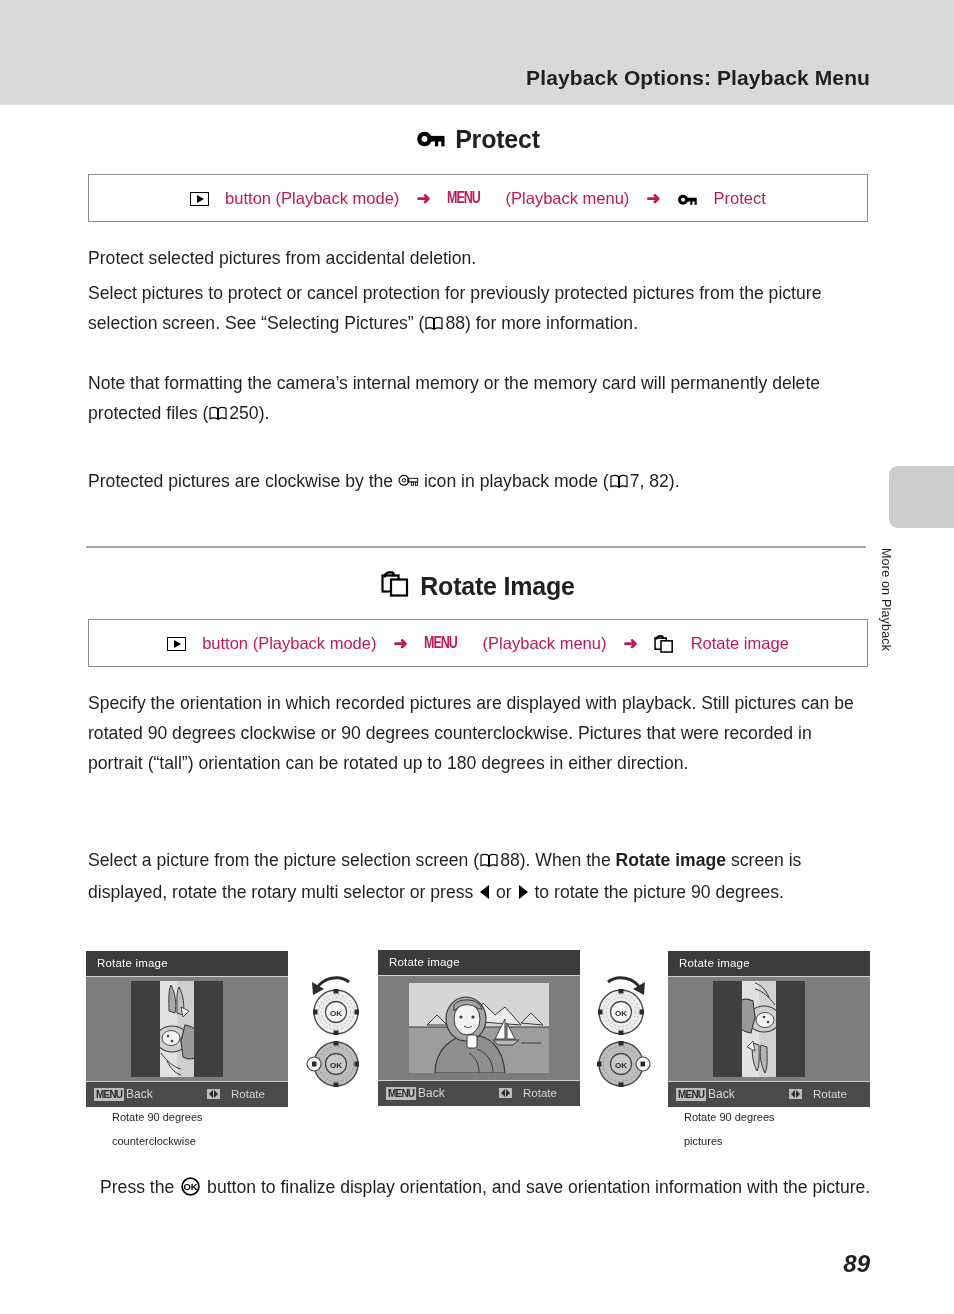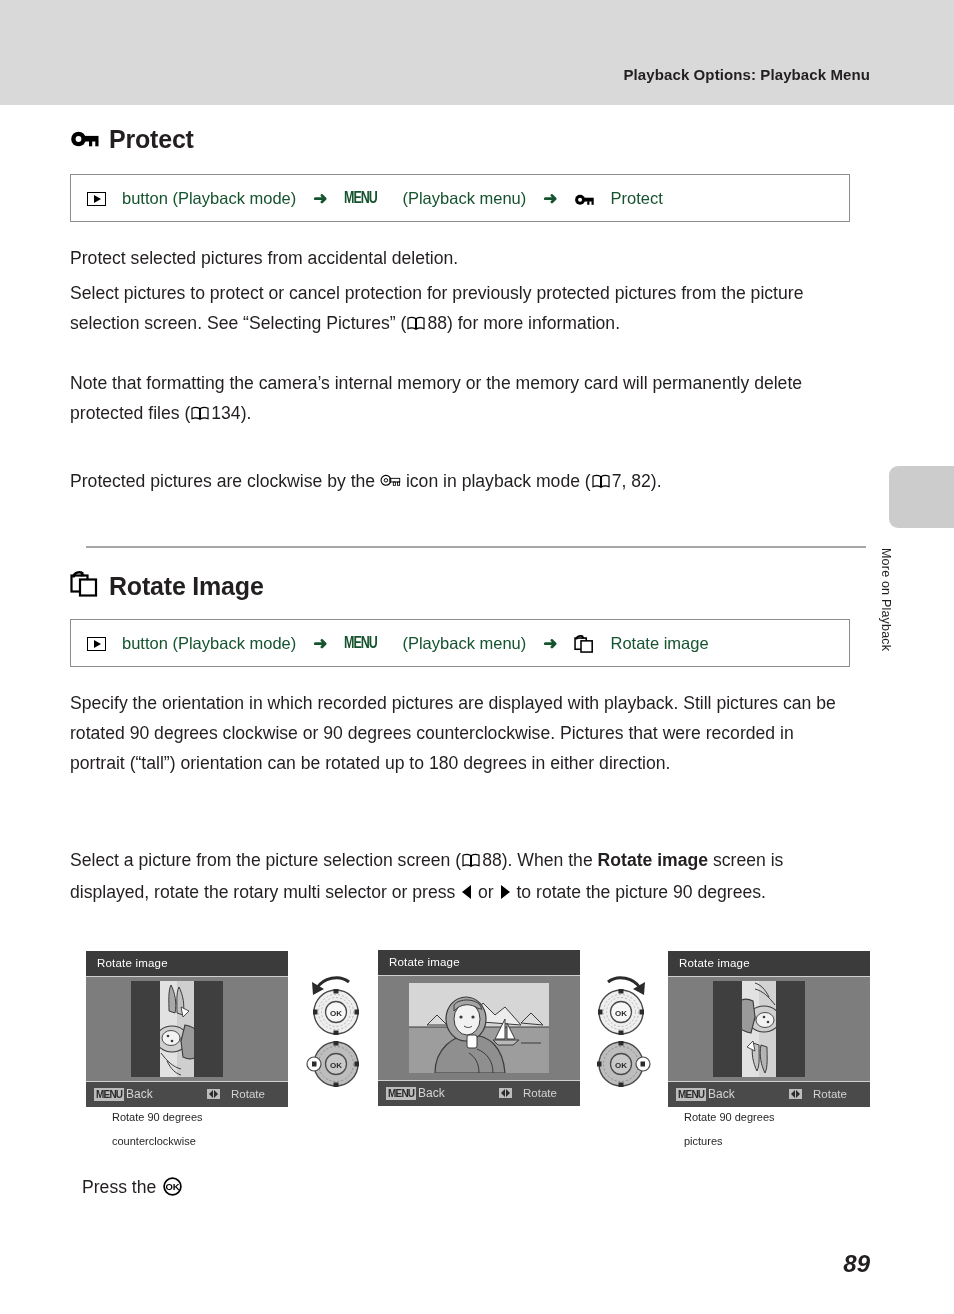--- a/index.html
+++ b/index.html
@@ -12,62 +12,62 @@
     overflow:hidden;
   }
 
   
   #header-band {
     position:absolute; left:0; top:0; width:954px; height:105px;
     background:#d9d9d9;
   }
   #header-title {
     position:absolute; right:84px; top:66px;
-    font-size:15px; font-weight:bold; color:#231f20;
+    font-size:21px; font-weight:bold; color:#231f20;
     letter-spacing:0.1px;
   }
 
   
   #side-tab-block {
     position:absolute; left:889px; top:466px; width:65px; height:62px;
     background:#cccccc;
     border-top-left-radius:9px; border-bottom-left-radius:9px;
   }
   #side-tab-label {
     position:absolute; left:893px; top:548px;
     width:190px;
     font-size:12.5px; color:#231f20;
     transform:rotate(90deg); transform-origin:0 0;
     white-space:nowrap;
     letter-spacing:0.2px;
   }
 
   
-  .col { position:absolute; left:70px; width:780px; }
+  .col { position:absolute; left:88px; width:780px;justify-content:center; }
 
   
   .heading {
     display:flex; align-items:flex-end; gap:9px;
     font-size:25px; font-weight:bold; letter-spacing:-0.2px;
   }
   .heading .htext { line-height:1; position:relative; top:1px; }
 
   
   .key-icon { display:inline-block; position:relative; }
   .key-icon svg { display:block; }
 
   
   .pathbox {
     border:1px solid #8c8c8c;
     background:#ffffff;
     box-sizing:border-box;
     display:flex; align-items:center;
     padding:0 16px;
     font-size:16.5px;
-    color:#14532d;
+    color:#be185d;
     gap:10px;
   }
   .pathbox .seg { white-space:nowrap; }
   .playbtn {
     display:inline-flex; align-items:center; justify-content:center;
     width:19px; height:14px;
     border:1.7px solid #000; box-sizing:border-box;
     margin-right:6px; position:relative; top:1px;
   }
   .playbtn i {
@@ -247,21 +247,21 @@
   <p class="body"><span>Select pictures to protect or cancel protection for previously protected pictures from the picture selection screen. See “Selecting Pictures” (</span><span class="bookicon"><svg width="18" height="15" viewBox="0 0 18 15">
           <path d="M1 2.2 C3.6 1.0 6.6 1.2 8.6 2.6 L8.6 13.1 C6.6 11.8 3.6 11.6 1 12.7 Z" fill="none" stroke="#000" stroke-width="1.2"></path>
           <path d="M17 2.2 C14.4 1.0 11.4 1.2 9.4 2.6 L9.4 13.1 C11.4 11.8 14.4 11.6 17 12.7 Z" fill="none" stroke="#000" stroke-width="1.2"></path>
         </svg></span><span>88</span><span>) for more information.</span></p>
 </div>
 
 <div class="col" style="top:368px;">
   <p class="body"><span>Note that formatting the camera’s internal memory or the memory card will permanently delete protected files (</span><span class="bookicon"><svg width="18" height="15" viewBox="0 0 18 15">
           <path d="M1 2.2 C3.6 1.0 6.6 1.2 8.6 2.6 L8.6 13.1 C6.6 11.8 3.6 11.6 1 12.7 Z" fill="none" stroke="#000" stroke-width="1.2"></path>
           <path d="M17 2.2 C14.4 1.0 11.4 1.2 9.4 2.6 L9.4 13.1 C11.4 11.8 14.4 11.6 17 12.7 Z" fill="none" stroke="#000" stroke-width="1.2"></path>
-        </svg></span><span>134</span><span>).</span></p>
+        </svg></span><span>250</span><span>).</span></p>
 </div>
 
 <div class="col" style="top:466px;">
   <p class="body"><span>Protected pictures are clockwise by the </span><span class="key-icon" style="display:inline-block;vertical-align:-2px;"><svg width="21" height="16" viewBox="0 0 30 22">
           <circle cx="8.5" cy="10" r="7.0" fill="none" stroke="#000" stroke-width="1.6"></circle>
           <circle cx="8.5" cy="10" r="2.5" fill="none" stroke="#000" stroke-width="1.4"></circle>
           <rect x="14" y="7.2" width="14.2" height="5.2" fill="none" stroke="#000" stroke-width="1.3"></rect>
           <rect x="19" y="12.4" width="3.0" height="4.8" fill="none" stroke="#000" stroke-width="1.2"></rect>
           <rect x="25.0" y="12.4" width="3.0" height="4.8" fill="none" stroke="#000" stroke-width="1.2"></rect>
         </svg></span><span> icon in playback mode (</span><span class="bookicon"><svg width="18" height="15" viewBox="0 0 18 15">
@@ -493,16 +493,16 @@
 
 <div class="caption" style="left:684px; top:1105px;">
   <div>Rotate 90 degrees</div>
   <div>pictures</div>
 </div>
 
 <div class="col" style="top:1172px;margin-left:12px;">
   <p class="body"><span>Press the </span><span class="okglyph"><svg width="19" height="19" viewBox="0 0 19 19">
           <circle cx="9.5" cy="9.5" r="8.4" fill="none" stroke="#000" stroke-width="1.7"></circle>
           <text x="9.5" y="13.2" font-family="Liberation Sans, sans-serif" font-size="9.5" font-weight="bold" text-anchor="middle" fill="#000">OK</text>
-        </svg></span></p>
+        </svg></span><span> button to finalize display orientation, and save orientation information with the picture.</span></p>
 </div>
 
 <div id="pageno">89</div>
 
 </body></html>

